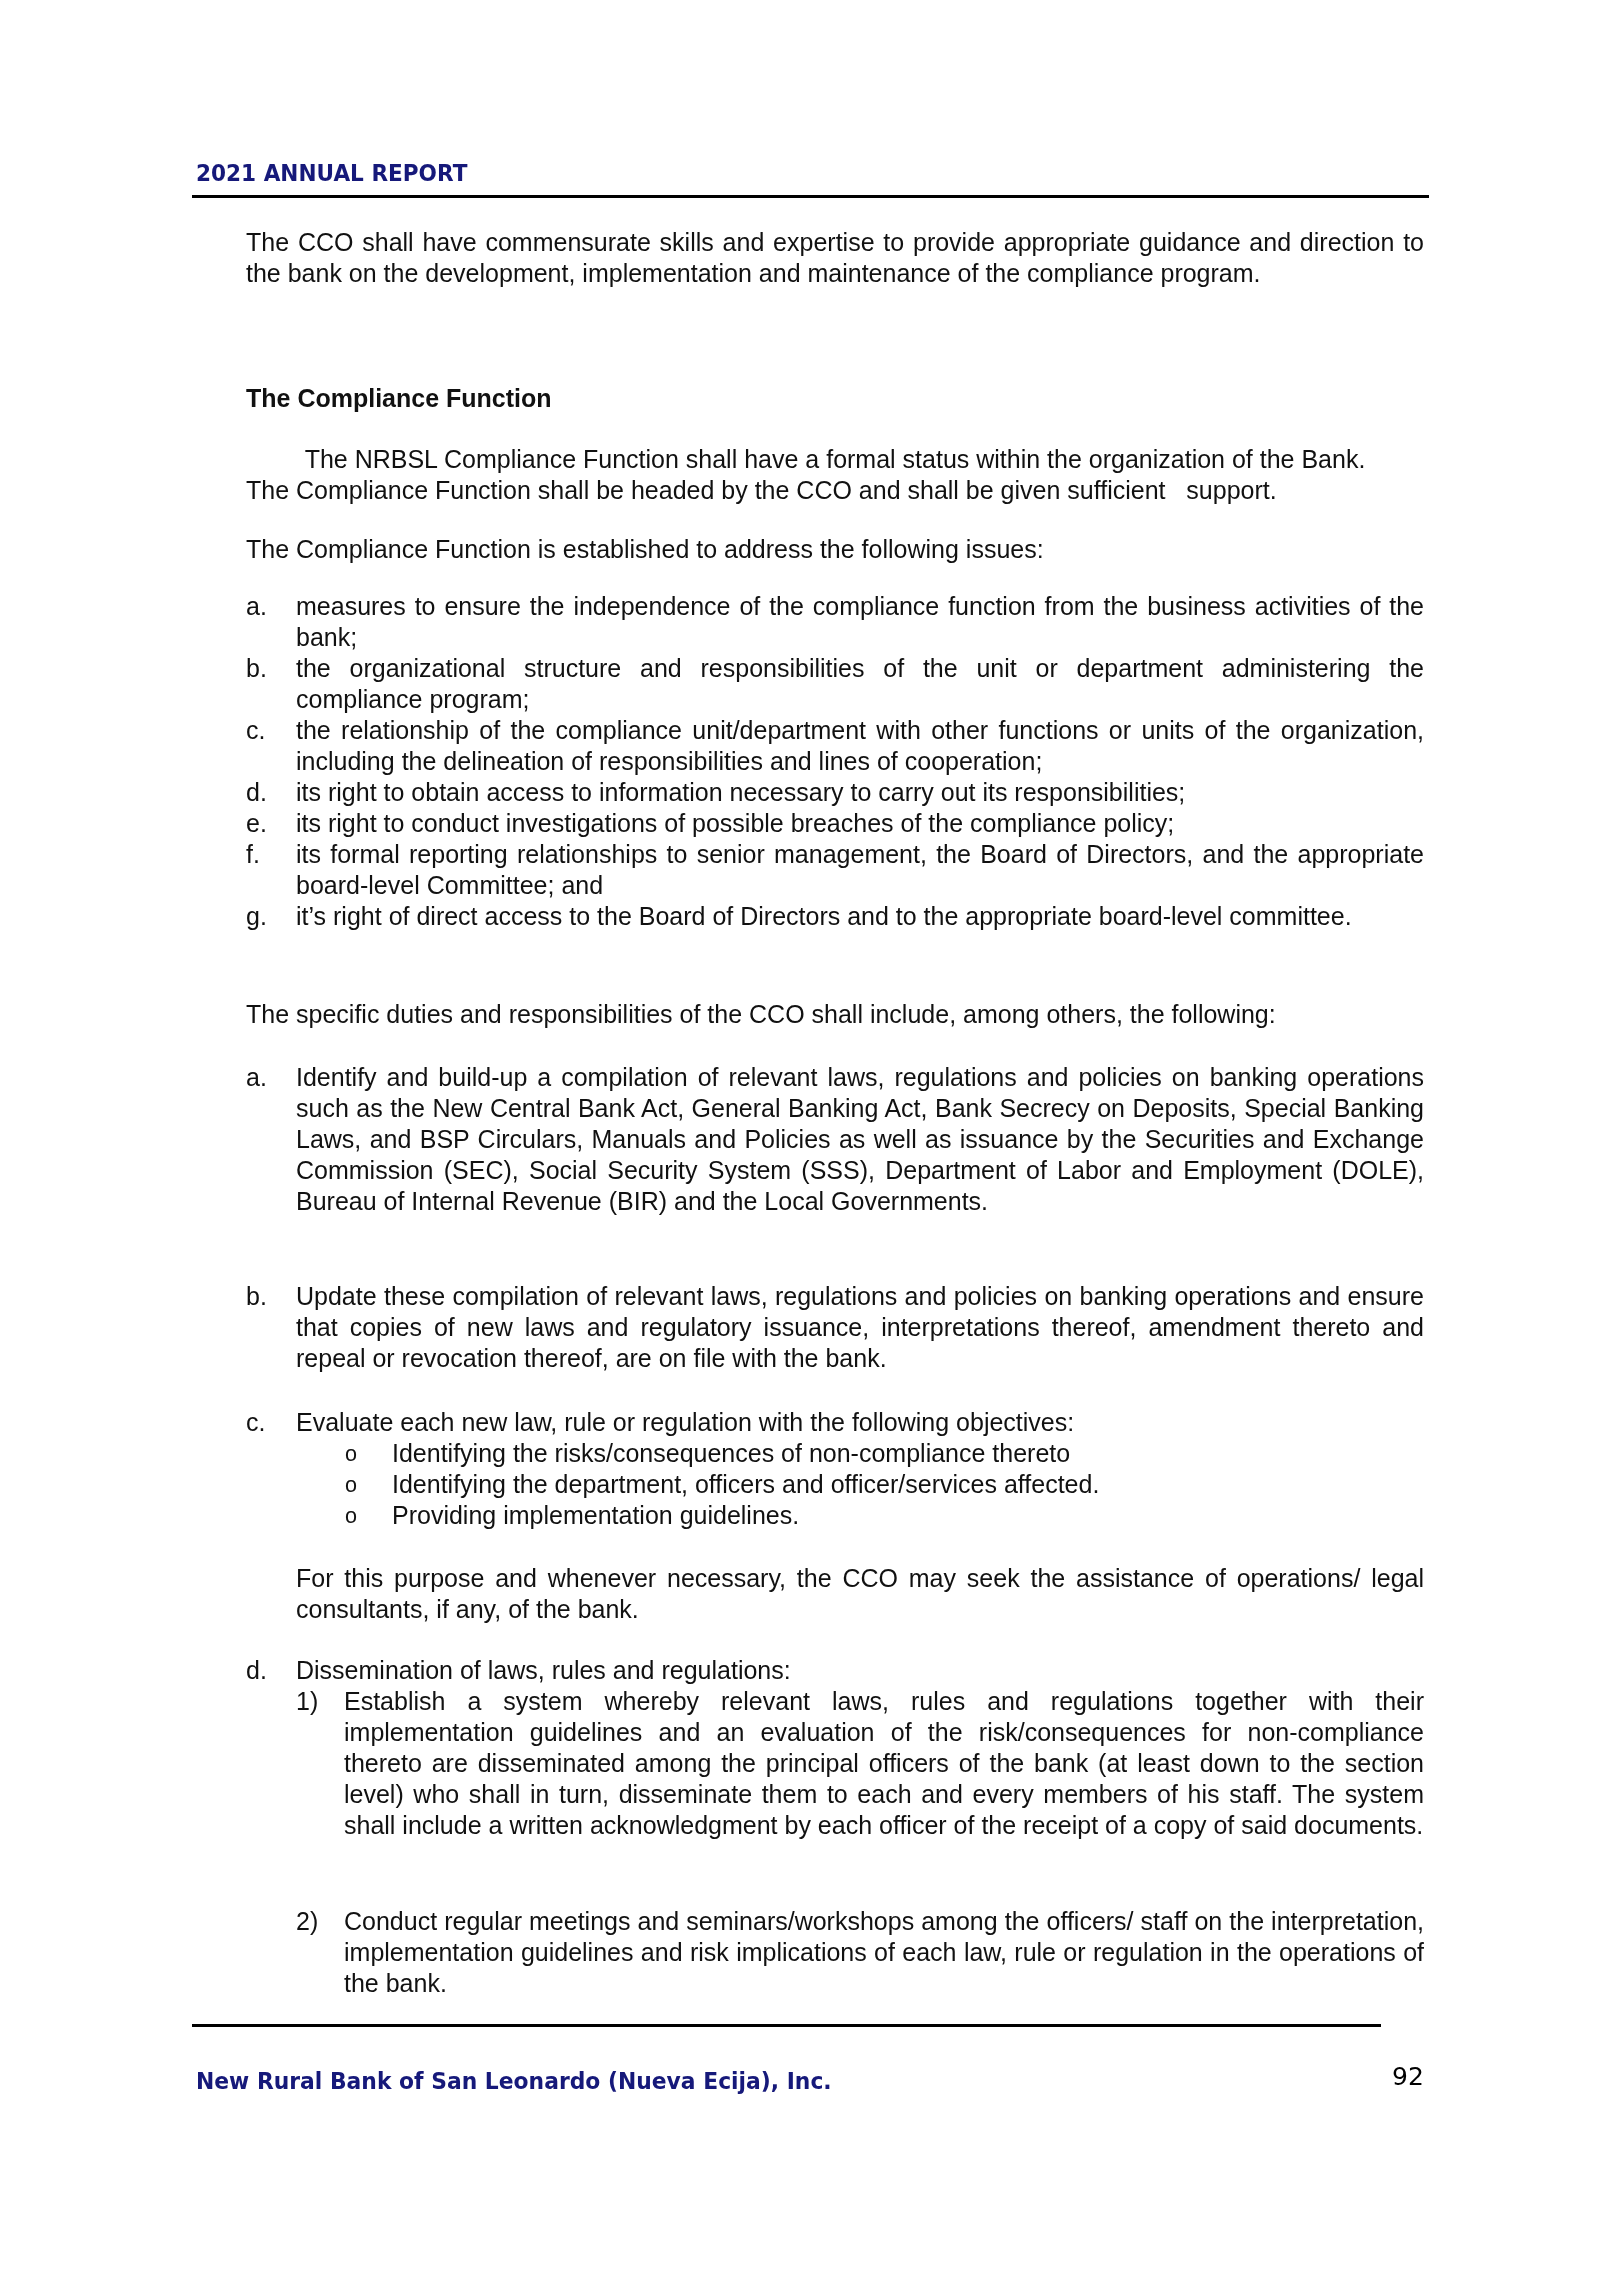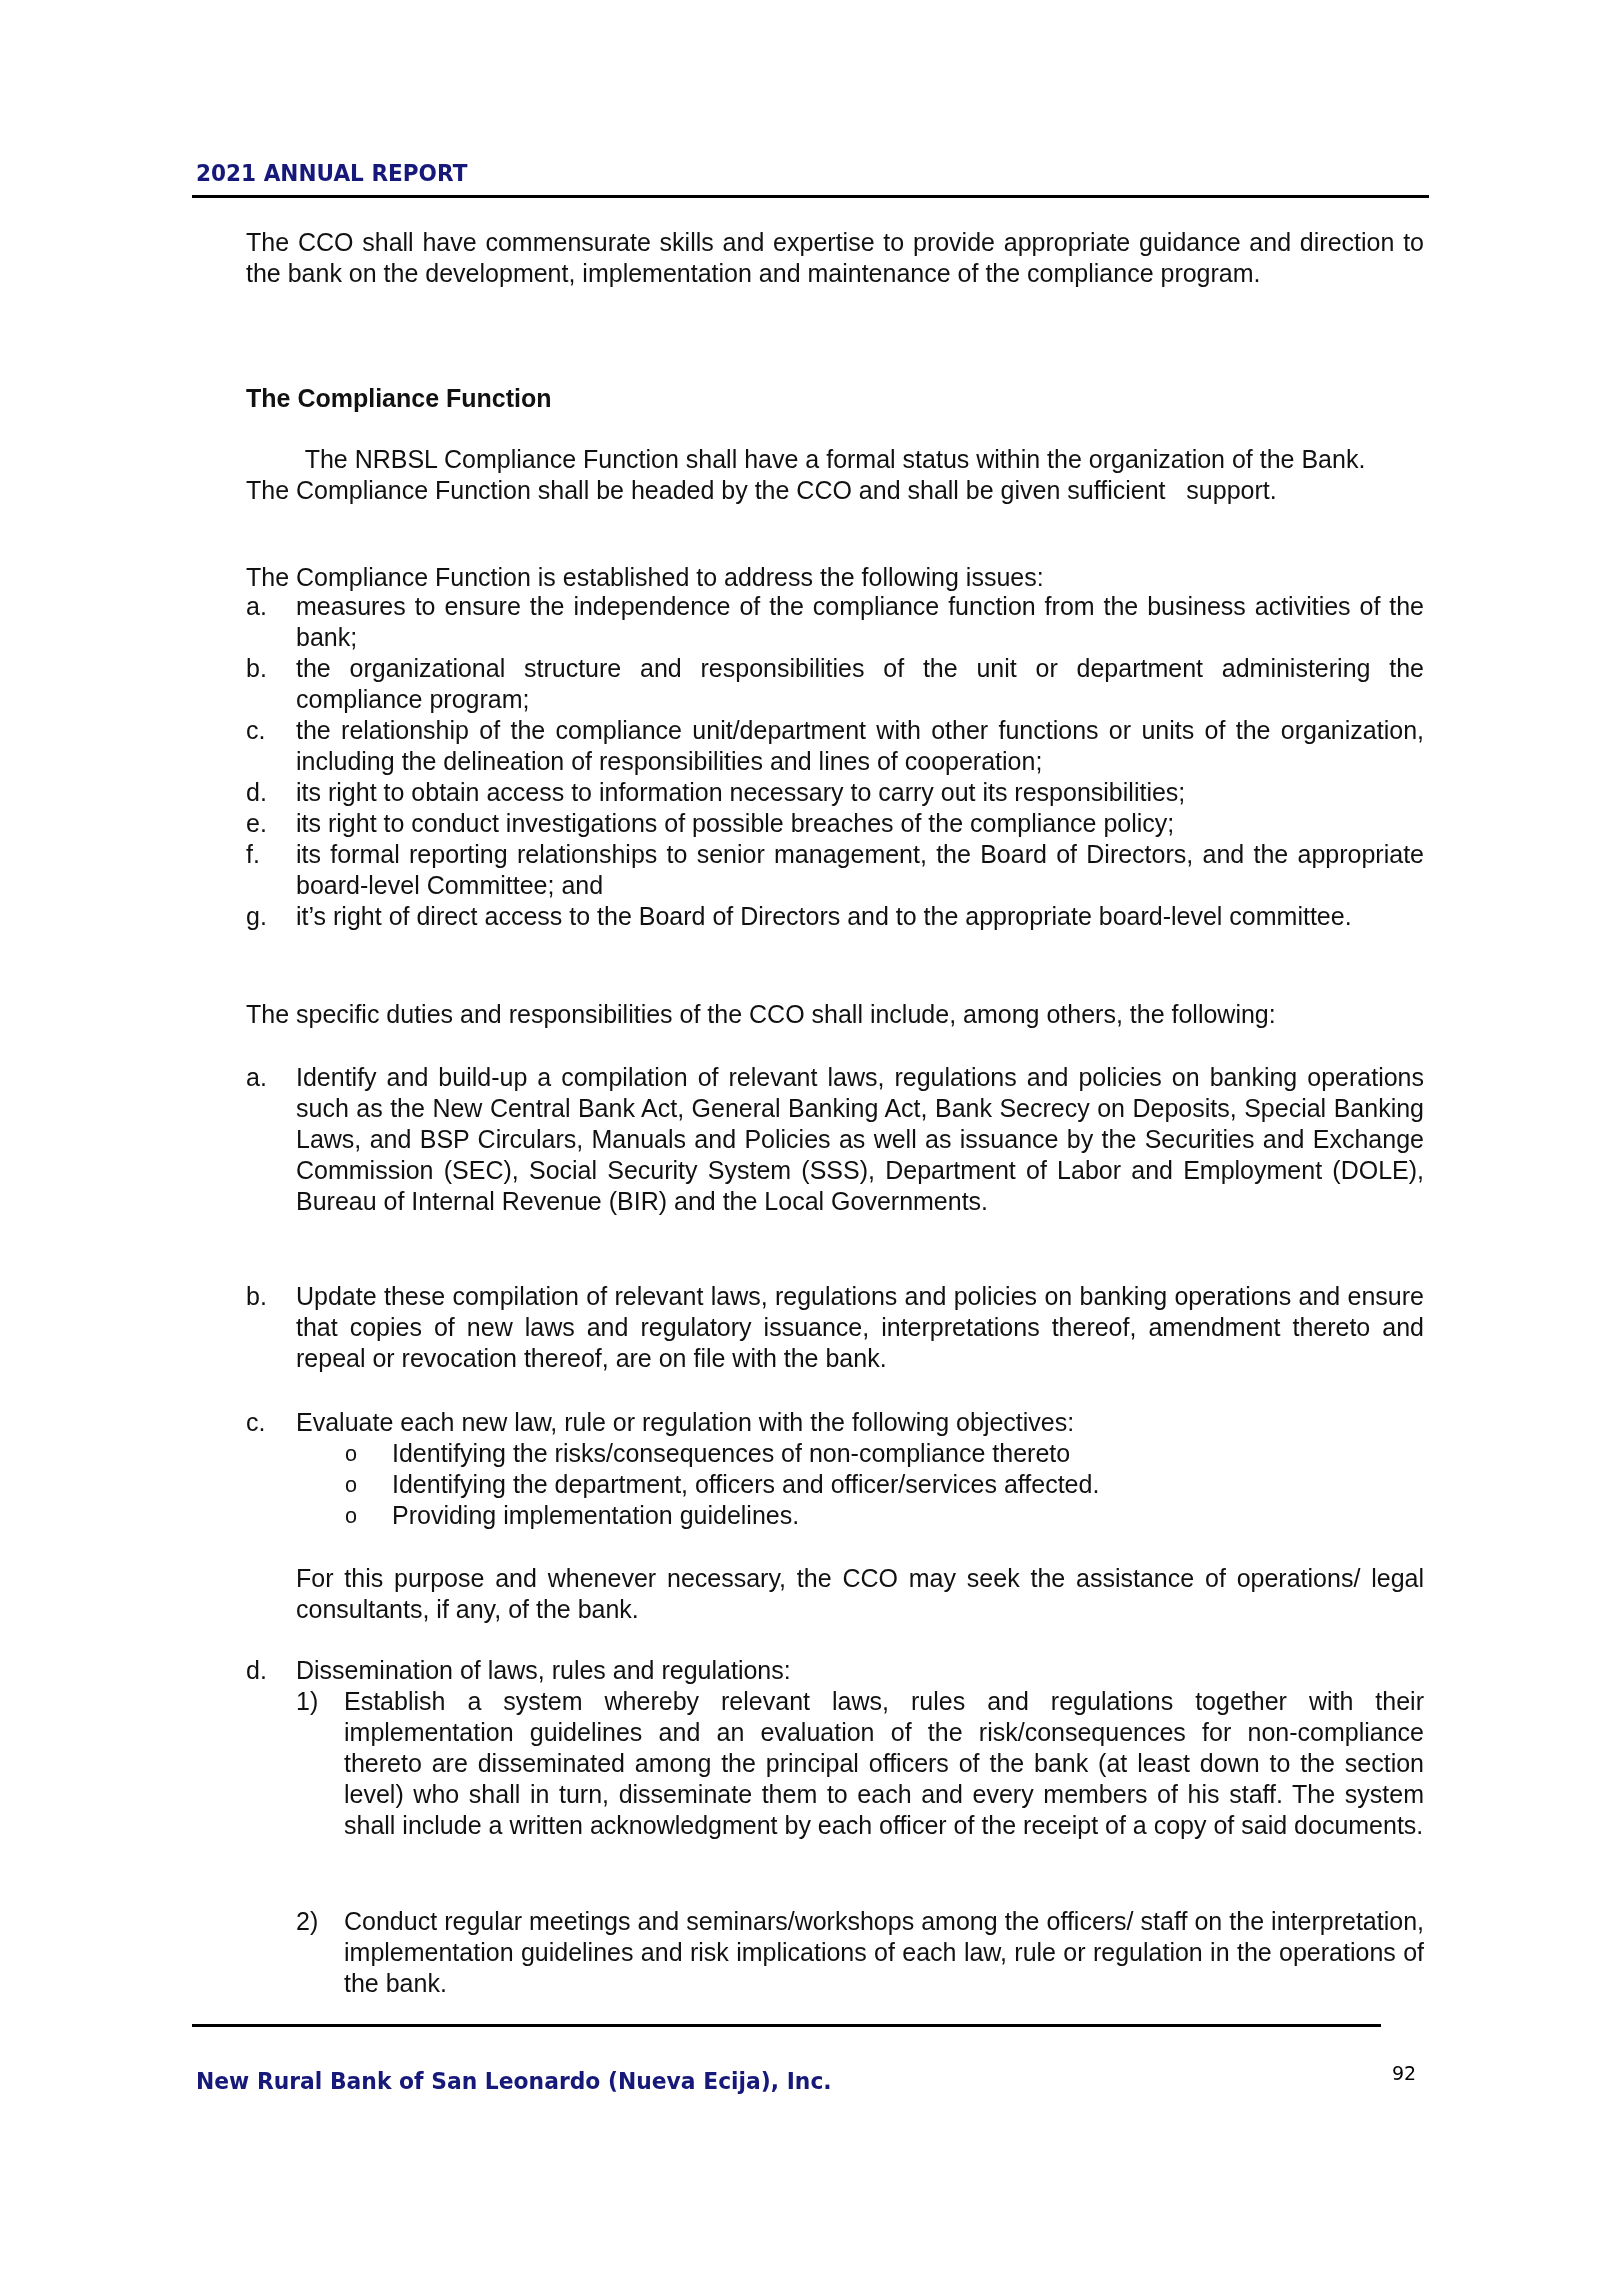--- a/index.html
+++ b/index.html
@@ -14,21 +14,21 @@
   .hdr-rule { position: absolute; left: 192px; top: 195px; width: 1237px; height: 2.9px; background: #000; }
   .ftr-rule { position: absolute; left: 192px; top: 2024px; width: 1189px; height: 2.9px; background: #000; }
   .ftr-title {
     position: absolute; left: 196px; top: 2067px;
     font-family: "DejaVu Sans", sans-serif; font-weight: bold; font-size: 23.5px;
     color: #16197a; white-space: nowrap;
     transform: scaleX(0.93); transform-origin: left top;
   }
   .ftr-page {
     position: absolute; left: 1392px; top: 2062px;
-    font-family: "DejaVu Sans", sans-serif; font-size: 19px; color: #000;
+    font-family: "DejaVu Sans", sans-serif; font-size: 25px; color: #000;
   }
   .body-text {
     position: absolute; left: 246px; width: 1178px;
     font-family: "Liberation Sans", sans-serif; font-size: 25px; line-height: 31px;
     color: #111; text-align: justify;
   }
   .p { margin: 0; }
   .h { font-weight: bold; }
   .item { position: relative; padding-left: 50px; margin: 0; text-align: justify; }
   .item .lbl { position: absolute; left: 0; top: 0; }
@@ -52,21 +52,21 @@
 
   <div class="body-text" style="top:383px;">
     <p class="p h">The Compliance Function</p>
   </div>
 
   <div class="body-text" style="top:444px; text-align:left;">
     <p class="p" style="white-space:nowrap;text-align:center;">The NRBSL Compliance Function shall have a formal status within the organization of the Bank.</p>
     <p class="p" style="white-space:pre;">The Compliance Function shall be headed by the CCO and shall be given sufficient   support.</p>
   </div>
 
-  <div class="body-text" style="top:534px;margin-top:28px;">
+  <div class="body-text" style="top:534px;">
     <p class="p">The Compliance Function is established to address the following issues:</p>
   </div>
 
   <div class="body-text" style="top:591px;">
     <div class="item"><span class="lbl">a.</span><span>measures to ensure the independence of the compliance function from the business activities of the bank;</span></div>
     <div class="item"><span class="lbl">b.</span><span>the organizational structure and responsibilities of the unit or department administering the compliance program;</span></div>
     <div class="item"><span class="lbl">c.</span><span>the relationship of the compliance unit/department with other functions or units of the organization, including the delineation of responsibilities and lines of cooperation;</span></div>
     <div class="item"><span class="lbl">d.</span><span>its right to obtain access to information necessary to carry out its responsibilities;</span></div>
     <div class="item"><span class="lbl">e.</span><span>its right to conduct investigations of possible breaches of the compliance policy;</span></div>
     <div class="item"><span class="lbl">f.</span><span>its formal reporting relationships to senior management, the Board of Directors, and the appropriate board-level Committee; and</span></div>

